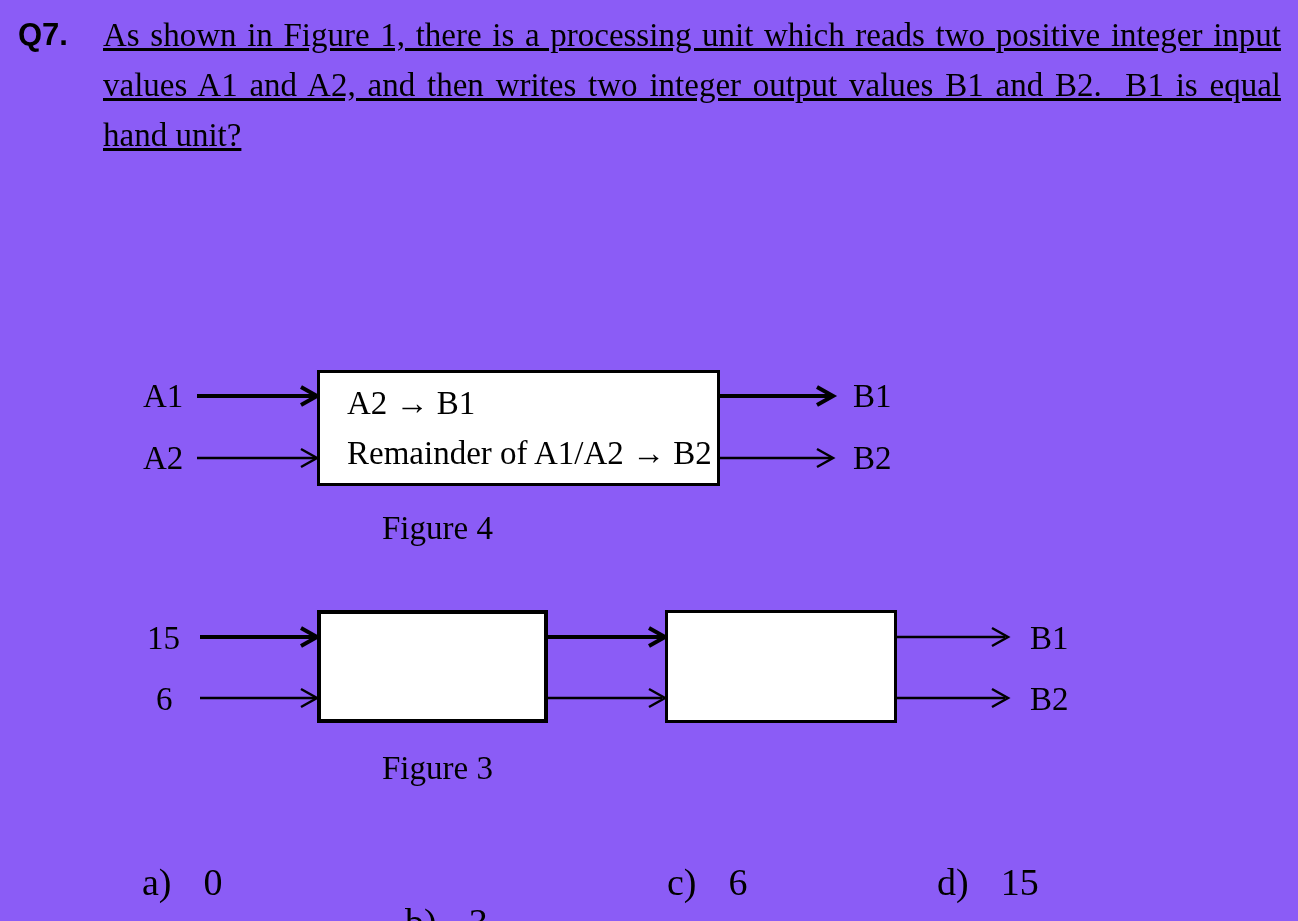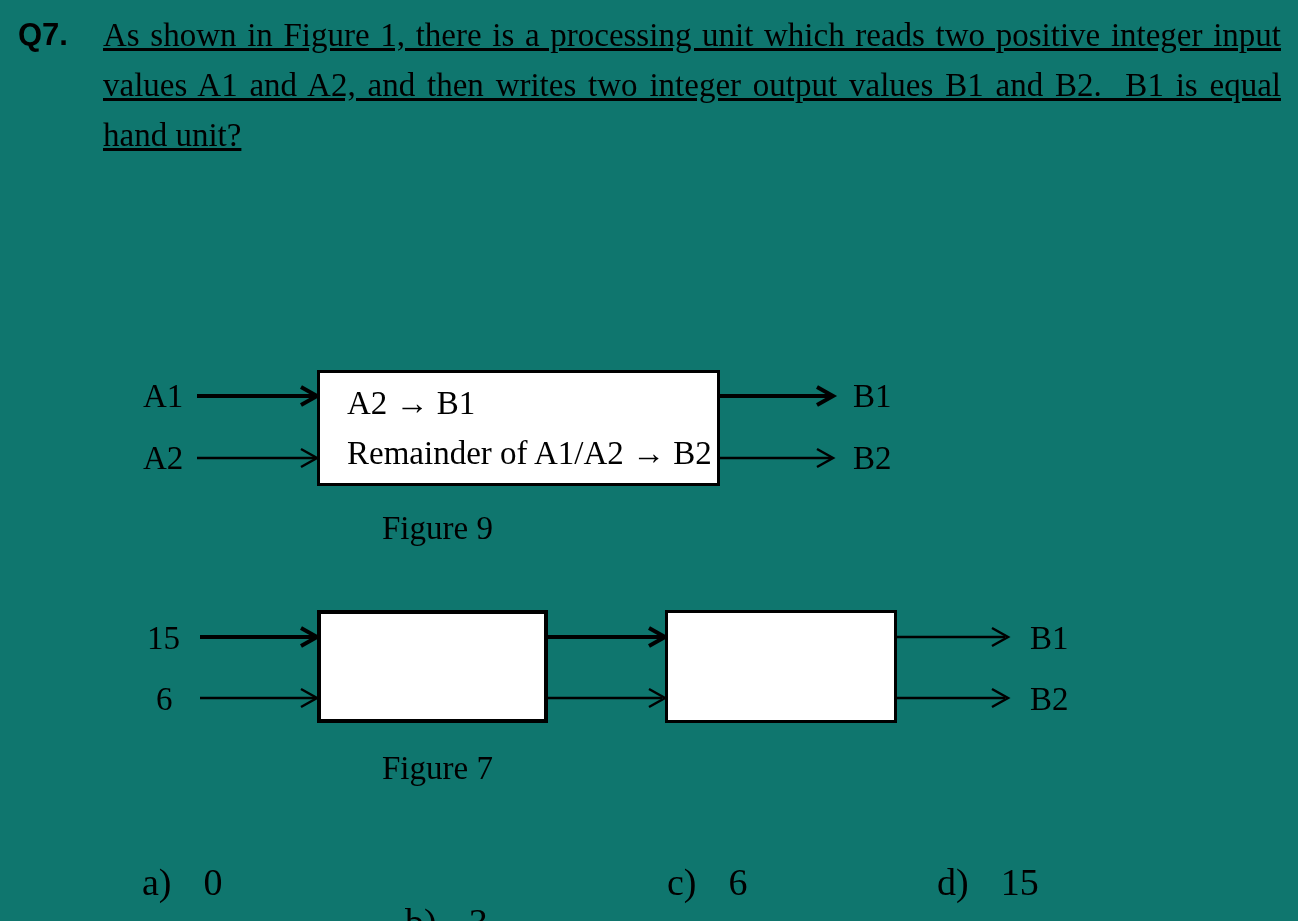--- a/index.html
+++ b/index.html
@@ -4,21 +4,21 @@
 <style>
   html, body {
     margin: 0;
     padding: 0;
     background: #ffffff;
   }
   .page {
     position: relative;
     width: 1298px;
     height: 921px;
-    background: #0f766e;
+    background: #8b5cf6;
     color: #000000;
     font-family: "Liberation Serif", "DejaVu Serif", serif;
     overflow: hidden;
   }
   .qnum {
     position: absolute;
     left: 18px;
     top: 10px;
     font-family: "Liberation Sans", "DejaVu Sans", sans-serif;
     font-weight: bold;
@@ -120,21 +120,21 @@
     </g>
     <g stroke-width="2.5">
       <line x1="620" y1="93" x2="731" y2="93"></line>
       <polyline points="717,84 733,93 717,102"></polyline>
     </g>
 
     <text x="753" y="42">B1</text>
     <text x="753" y="104">B2</text>
   </svg>
 
-  <div class="caption cap1">Figure 9</div>
+  <div class="caption cap1">Figure 4</div>
 
   <svg class="fig fig2" width="1000" height="135" viewBox="0 0 1000 135" xmlns="http://www.w3.org/2000/svg">
     <text x="47" y="49">15</text>
     <text x="56" y="110">6</text>
 
     <g stroke-width="4">
       <line x1="100" y1="37" x2="215" y2="37"></line>
       <polyline points="201,28 217,37 201,46"></polyline>
     </g>
     <g stroke-width="2.5">
@@ -161,21 +161,21 @@
     </g>
     <g stroke-width="2.5">
       <line x1="797" y1="98" x2="905" y2="98"></line>
       <polyline points="892,89 908,98 892,107"></polyline>
     </g>
 
     <text x="930" y="49">B1</text>
     <text x="930" y="110">B2</text>
   </svg>
 
-  <div class="caption cap2">Figure 7</div>
+  <div class="caption cap2">Figure 3</div>
 
   <div class="options">
     <div class="option opt-a">
       <span class="lbl">a)</span><span class="val">0</span>
     </div>
     <div class="option opt-b">
       <span class="lbl">b)</span><span class="val">3</span>
     </div>
     <div class="option opt-c">
       <span class="lbl">c)</span><span class="val">6</span>

